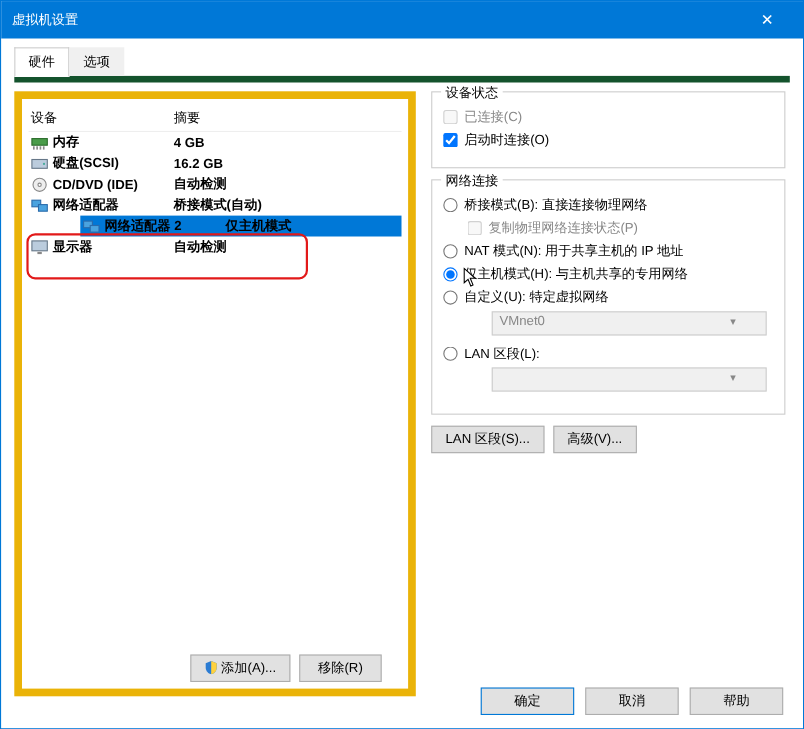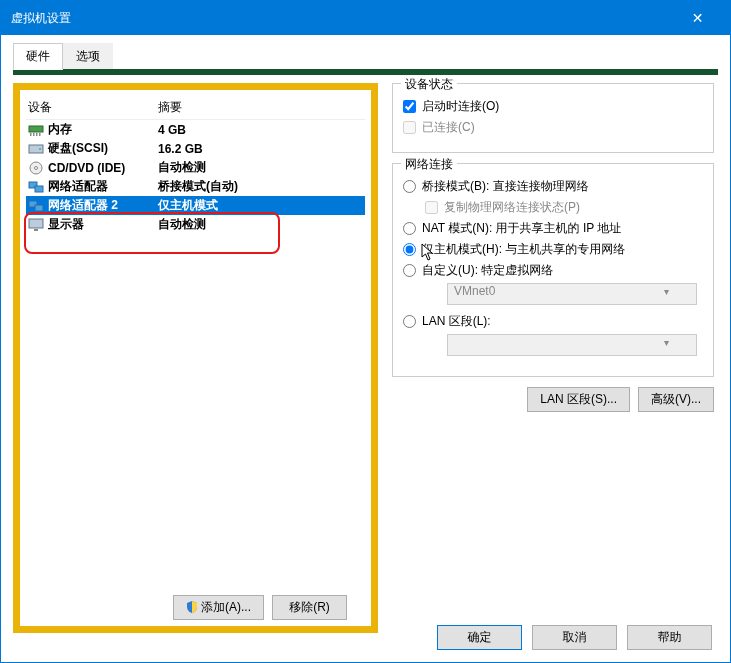--- a/index.html
+++ b/index.html
@@ -10,39 +10,39 @@
 .tabs { display: flex; border-bottom: 6px solid #14532d; margin-bottom: 8px; }
 .tab { padding: 4px 12px; border: 1px solid transparent; border-bottom: none; background: #f0f0f0; cursor: pointer; margin-right: 0; }
 .tab.active { background: #fff; border-color: #ccc; border-bottom: 1px solid #fff; margin-bottom: -1px; }
 .main { display: flex; gap: 10px; }
 .left { width: 365px; border: 7px solid #eab308; height: 550px; position: relative; padding: 6px; }
 .devlist-header { display: flex; font-weight: normal; padding: 3px 2px; border-bottom: 1px solid #eee; }
 .devlist-header .h1 { width: 130px; }
 .devlist-header .h2 { flex: 1; }
 .devlist { }
 .devrow { display: flex; align-items: center; padding: 2px 2px; height: 19px; font-weight: bold; }
-.devrow.selected { background: #0078d7; color: #ffffff; }
+.devrow.selected { background: #0078d7; color: #000000; margin-left: 47px; }
 .devrow .icon { width: 16px; height: 14px; margin-right: 4px; display: flex; align-items: center; justify-content: center; }
 .devrow .name { width: 110px; }
 .devrow .summary { flex: 1; }
 .redbox { position: absolute; border: 2px solid #e21919; border-radius: 8px; pointer-events: none; }
 .left-buttons { position: absolute; bottom: 6px; right: 24px; display: flex; gap: 8px; }
 .btn { background: #e1e1e1; border: 1px solid #adadad; padding: 3px 12px; cursor: pointer; min-width: 75px; text-align: center; }
 .shield { display: inline-block; width: 12px; height: 12px; vertical-align: -2px; margin-right: 3px; }
 .right { flex: 1; padding: 0 4px; }
 .fieldset { border: 1px solid #ccc; padding: 10px 10px 12px 10px; margin-bottom: 10px; position: relative; }
 .fieldset .legend { position: absolute; top: -8px; left: 8px; background: #fff; padding: 0 4px; }
 .checkbox-row, .radio-row { display: flex; align-items: center; margin: 4px 0; }
 .checkbox-row input, .radio-row input { margin-right: 6px; }
 .indent { margin-left: 22px; color: #888; }
 .indent input { accent-color: #888; }
 .select { width: 250px; height: 22px; border: 1px solid #ccc; background: #f0f0f0; color: #888; margin: 2px 0 8px 22px; padding: 0 6px; appearance: none; position: relative; }
 .select-wrap { position: relative; width: 250px; margin-left: 22px; }
 .select-wrap::after { content: "▾"; position: absolute; right: 6px; top: 3px; color: #888; font-size: 10px; }
-.right-buttons { text-align: right; margin-top: 10px; display: flex; gap: 8px; justify-content: flex-end; }
+.right-buttons { text-align: right; margin-top: 10px; display: flex; gap: 8px; justify-content: flex-start; }
 .bottom-buttons { position: absolute; right: 18px; bottom: 12px; display: flex; gap: 10px; }
 .bottom-buttons .btn { min-width: 85px; }
 .btn.primary { background: #e1e1e1; border: 1px solid #0078d7; }
 .cursor { position: absolute; width: 14px; height: 18px; pointer-events: none; }
 svg.micon { width: 16px; height: 14px; }
 input[type=checkbox], input[type=radio] { width: 13px; height: 13px; }
 input[type=checkbox]:disabled + span, input[type=radio]:disabled + span { color: #888; }
 </style>
 </head>
 <body>
@@ -141,26 +141,26 @@
           </span><span>添加(A)...</span>
         </button>
         <button class="btn">移除(R)</button>
       </div>
     </div>
 
     <div class="right">
       <div class="fieldset">
         <div class="legend">设备状态</div>
         <label class="checkbox-row">
+          <input type="checkbox" disabled="" style="">
+          <span style="color:#888">已连接(C)</span>
+        </label>
+        <label class="checkbox-row">
           <input type="checkbox" checked="" style="">
           <span>启动时连接(O)</span>
-        </label>
-        <label class="checkbox-row">
-          <input type="checkbox" disabled="" style="">
-          <span style="color:#888">已连接(C)</span>
         </label>
       </div>
 
       <div class="fieldset">
         <div class="legend">网络连接</div>
 
         <label class="radio-row">
           <input type="radio" name="net" style="">
           <span>桥接模式(B): 直接连接物理网络</span>
         </label>

